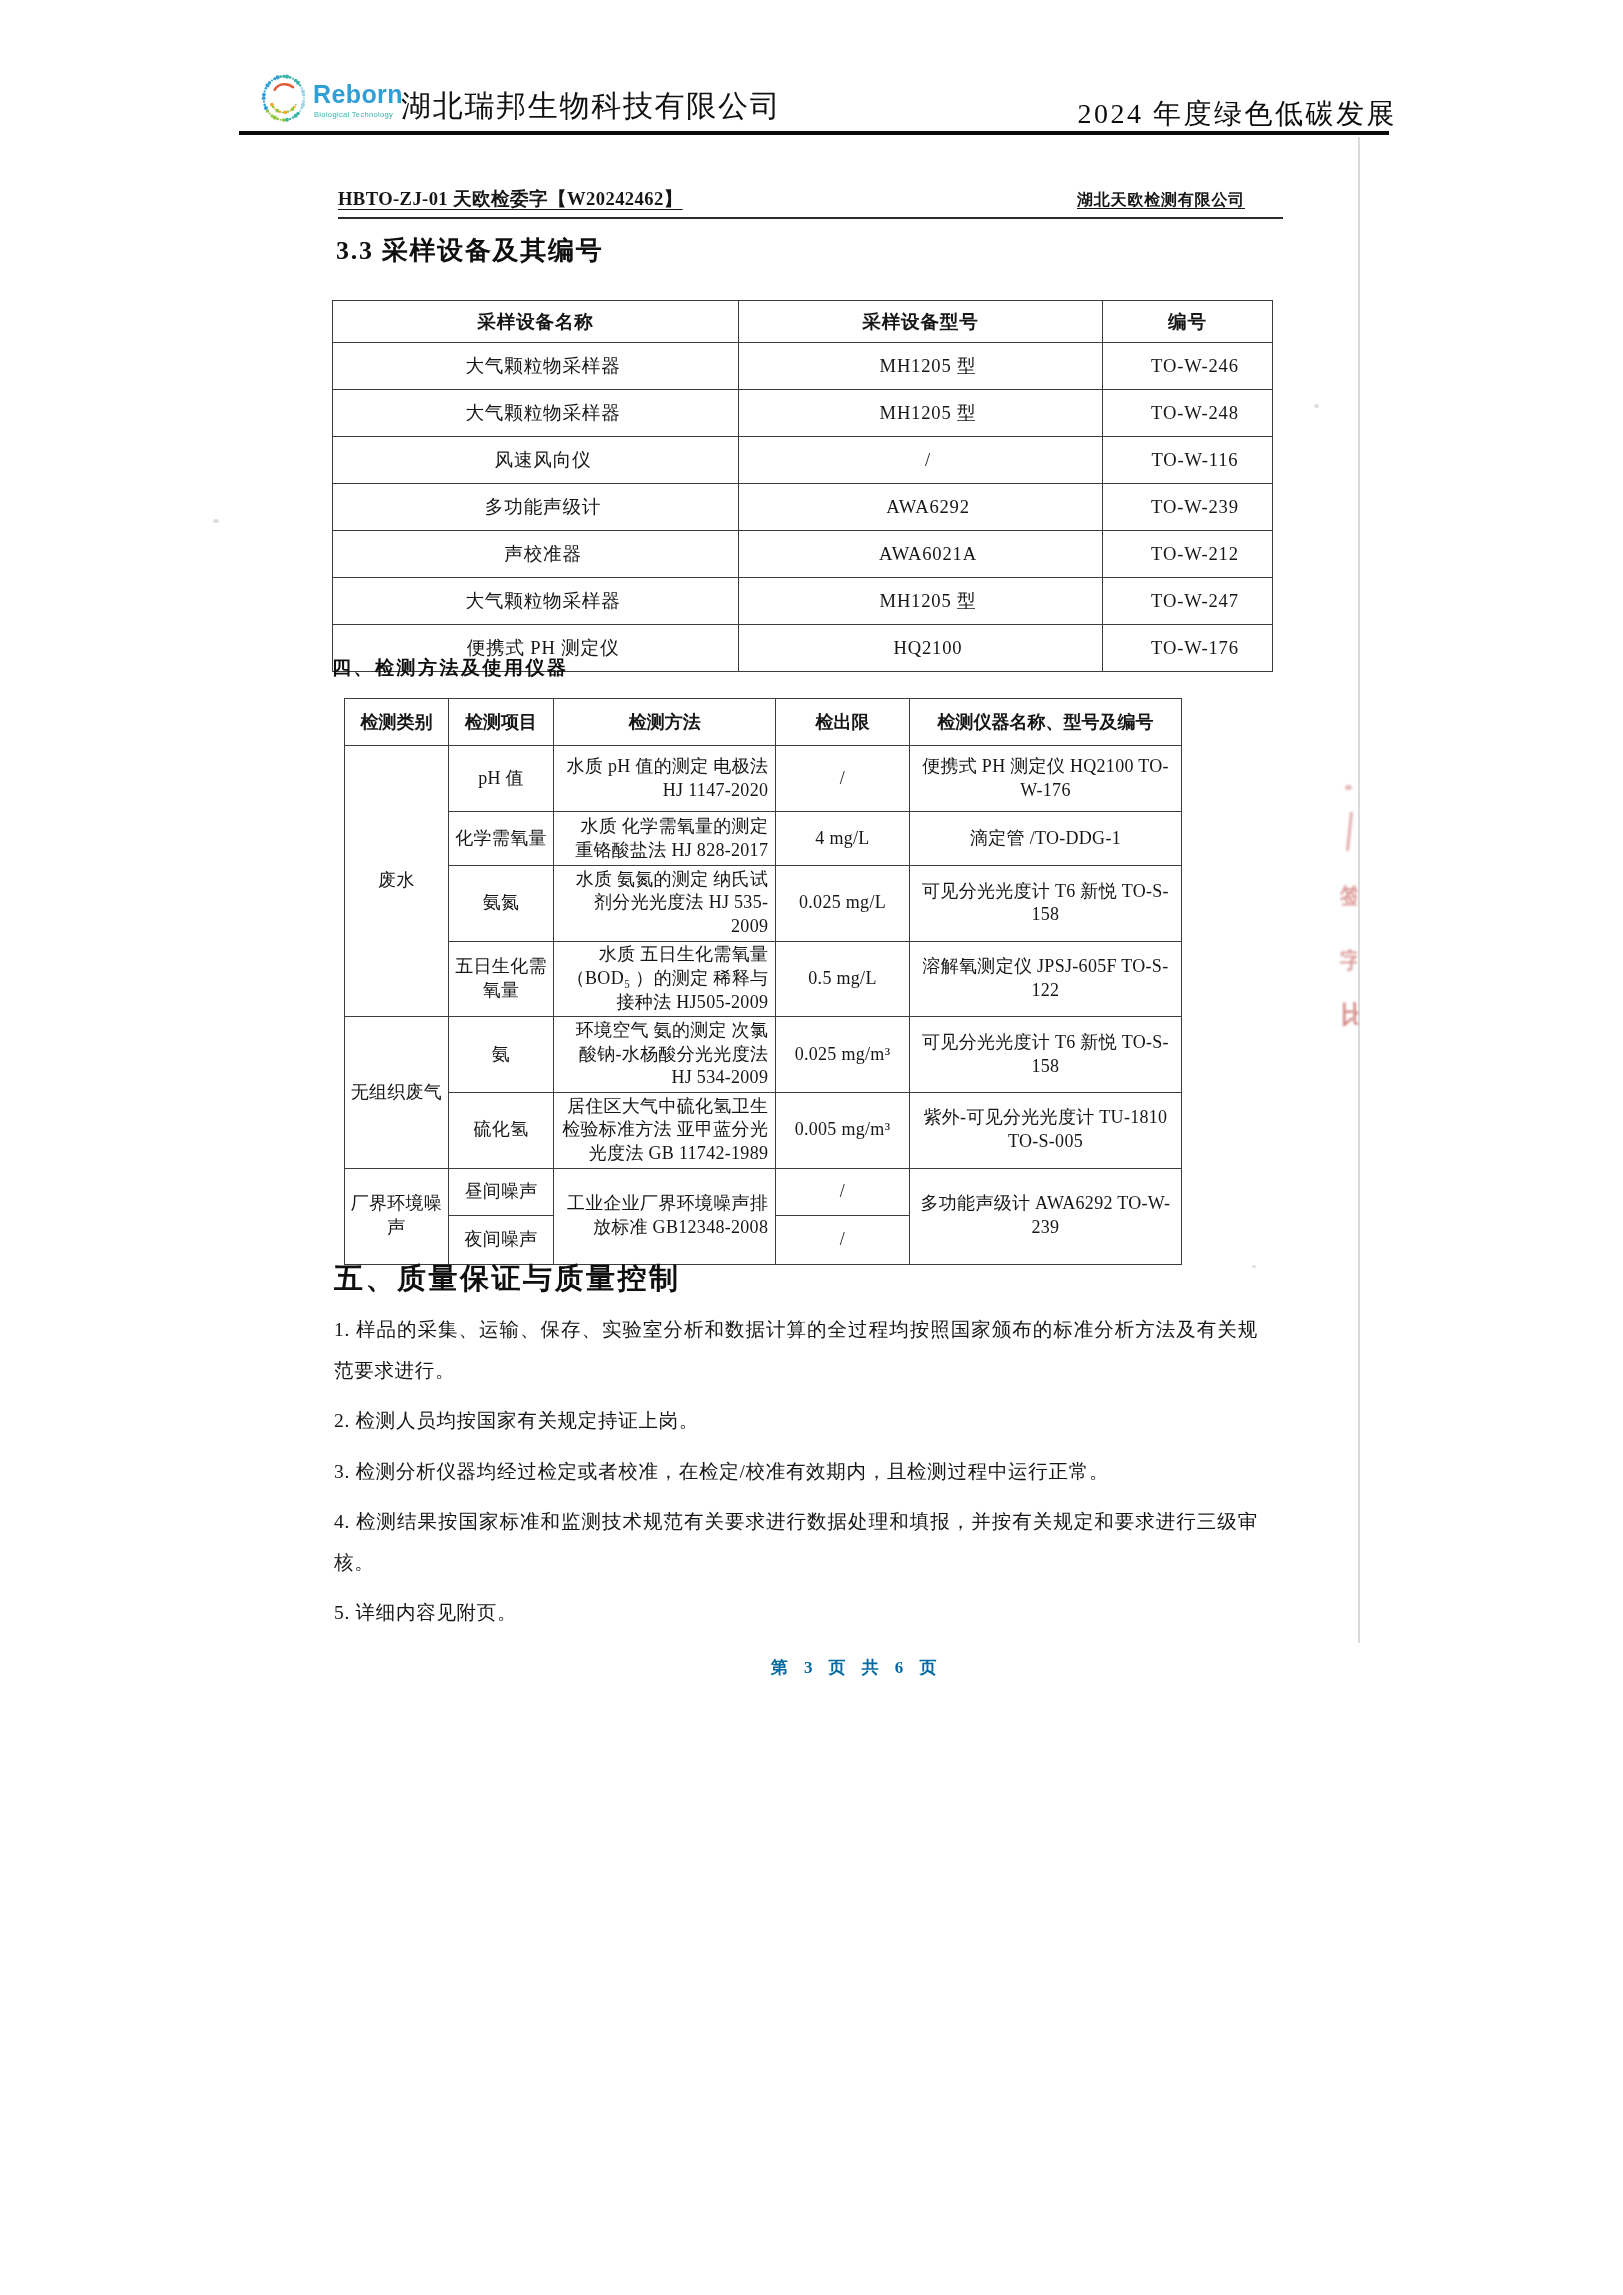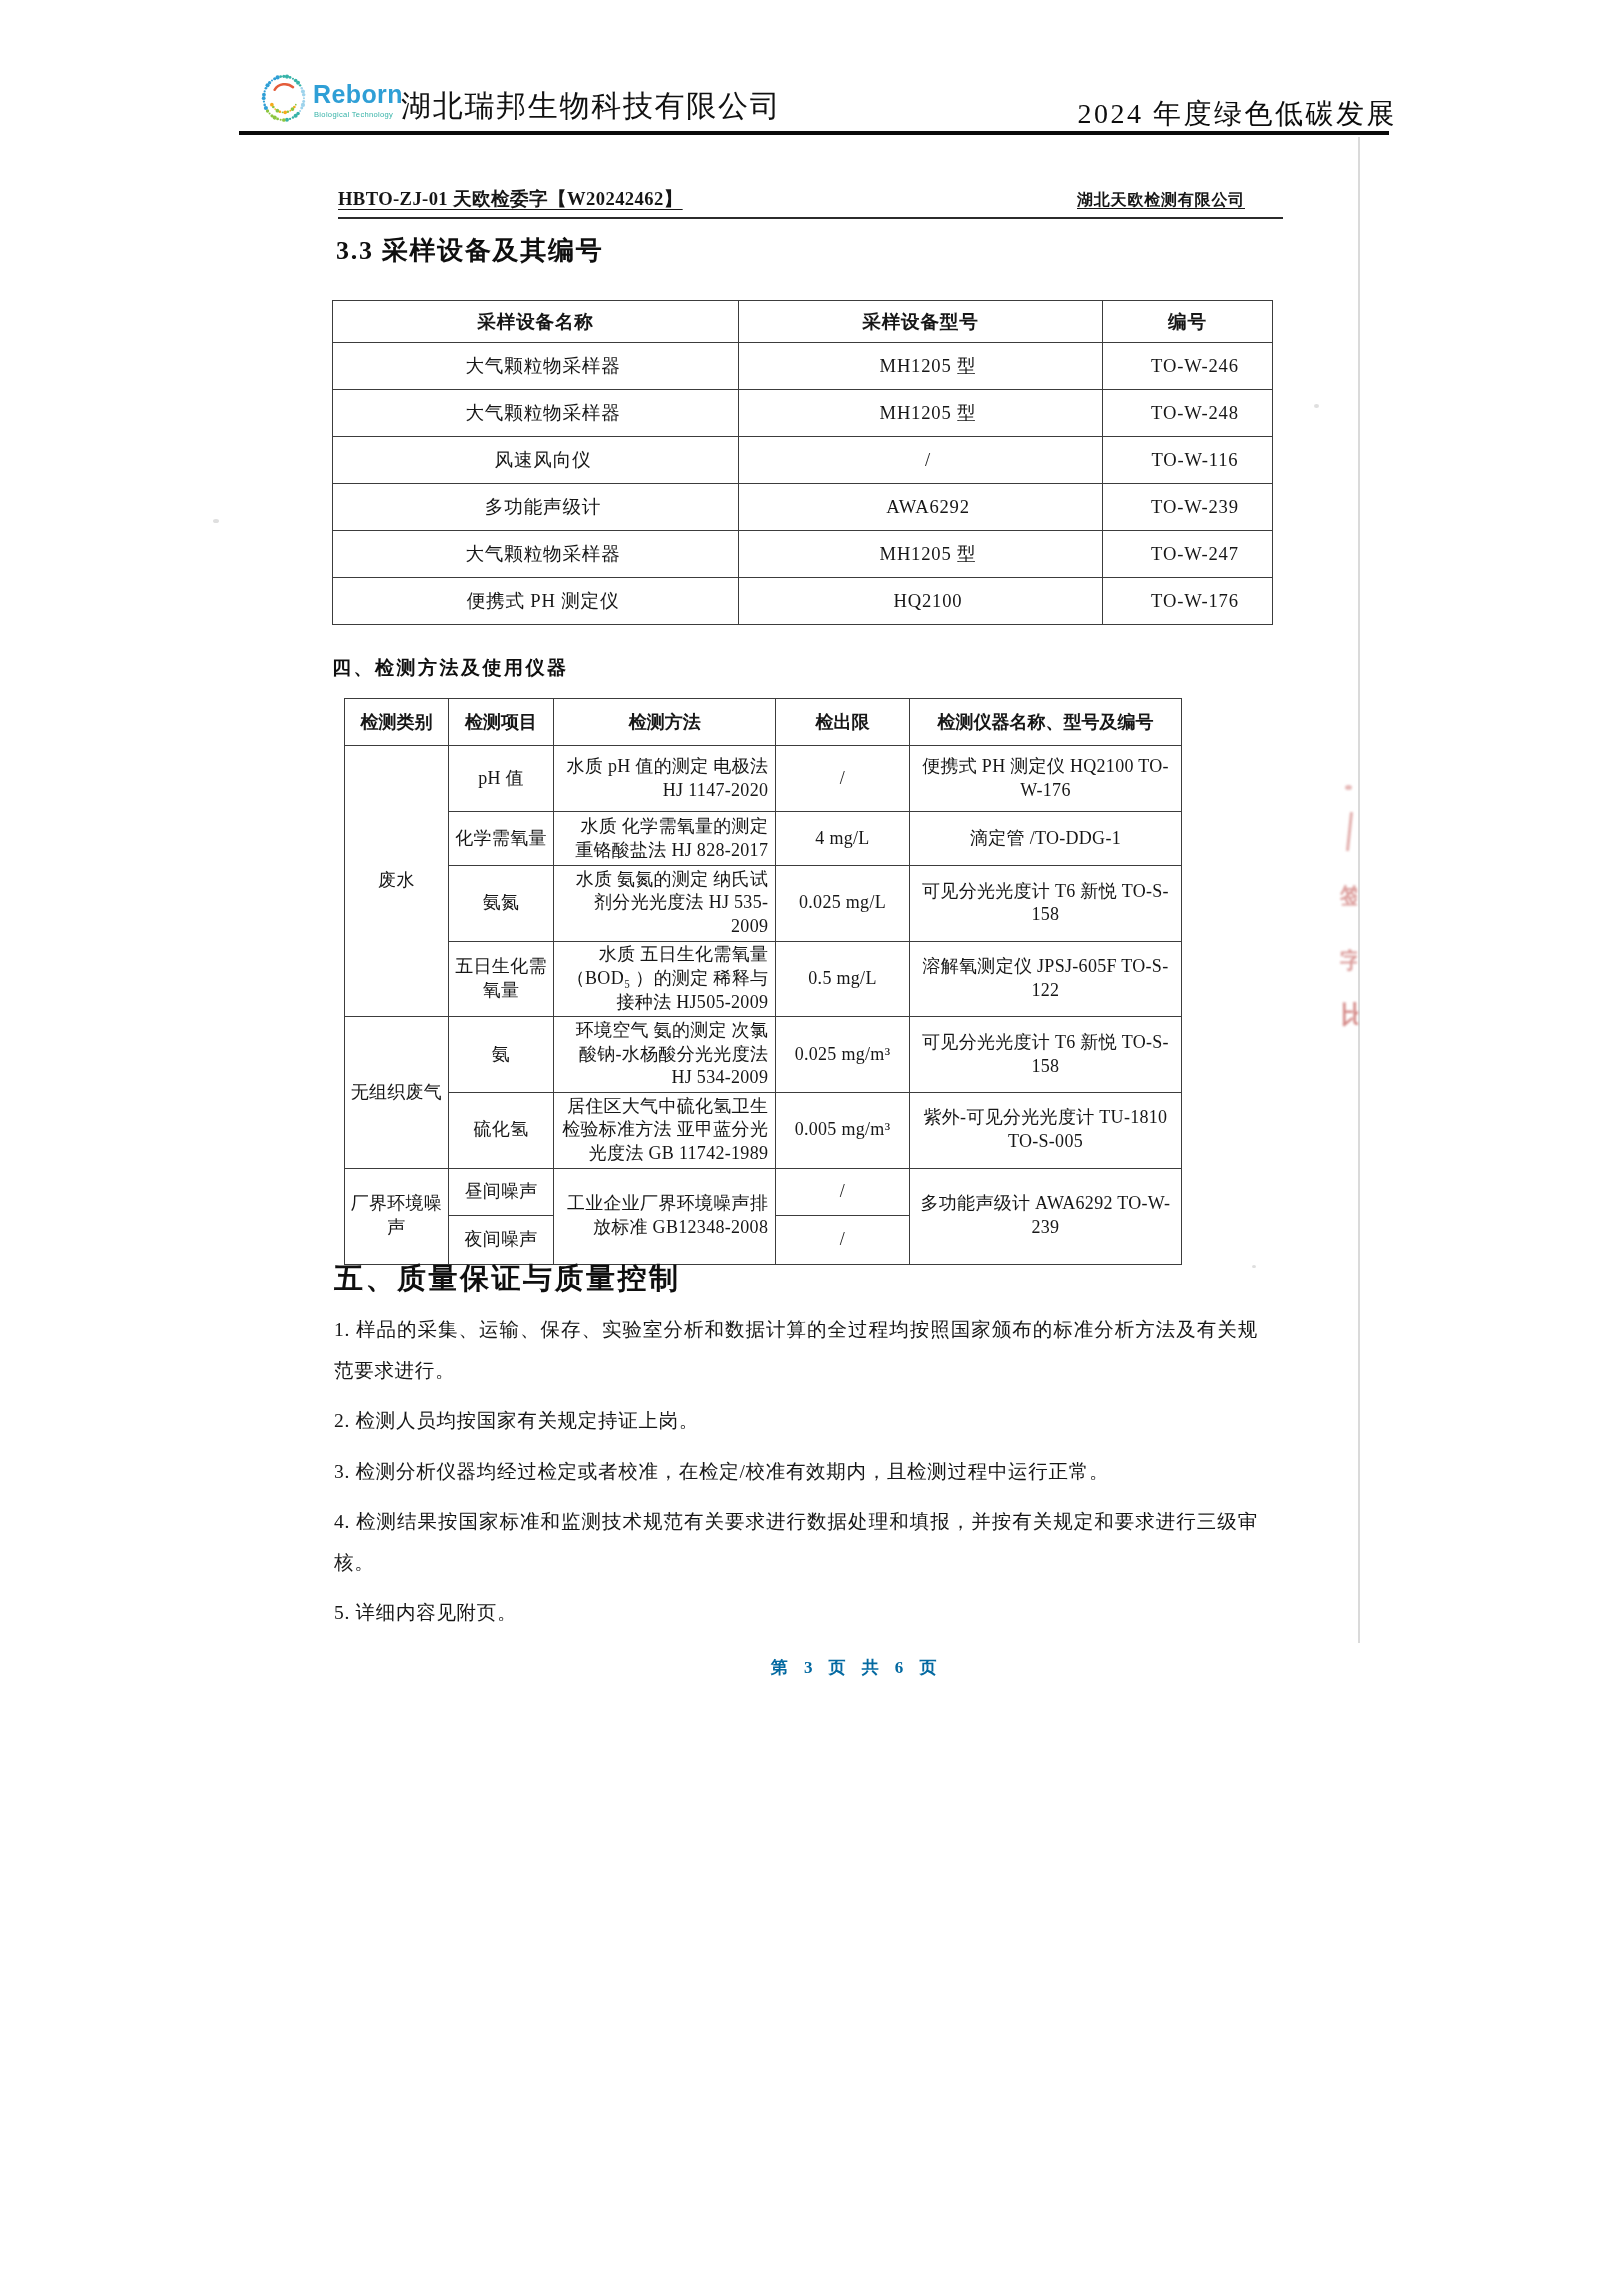--- a/index.html
+++ b/index.html
@@ -190,20 +190,25 @@
           <td>风速风向仪</td>
           <td>/</td>
           <td>TO-W-116</td>
         </tr>
         <tr>
           <td>多功能声级计</td>
           <td>AWA6292</td>
           <td>TO-W-239</td>
         </tr>
         <tr>
+          <td>声校准器</td>
+          <td>AWA6021A</td>
+          <td>TO-W-212</td>
+        </tr>
+        <tr>
           <td>大气颗粒物采样器</td>
           <td>MH1205 型</td>
           <td>TO-W-247</td>
         </tr>
         <tr>
           <td>便携式 PH 测定仪</td>
           <td>HQ2100</td>
           <td>TO-W-176</td>
         </tr>
       </tbody>

